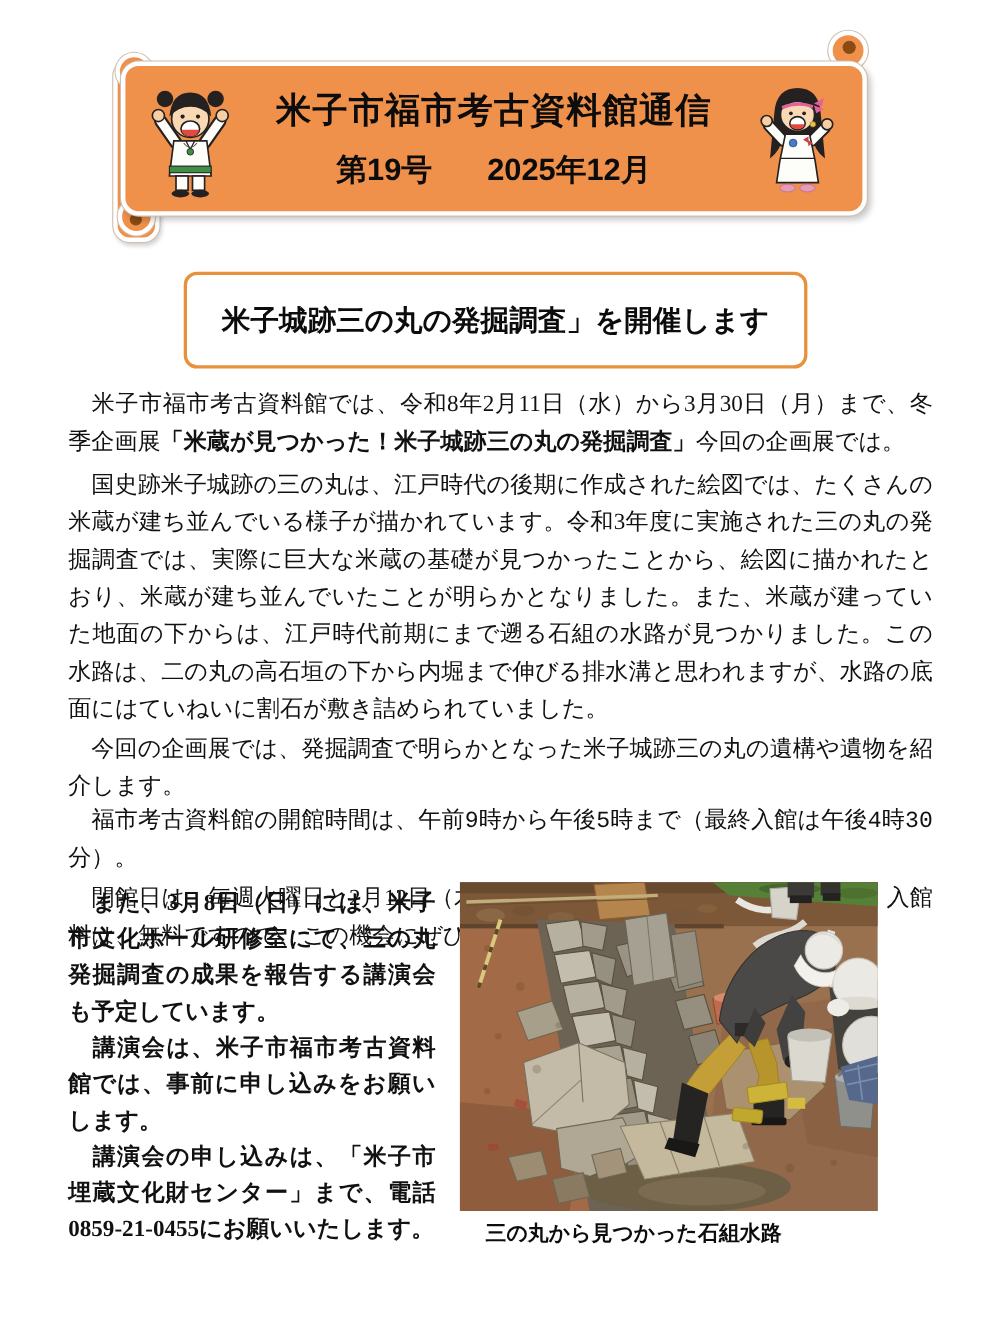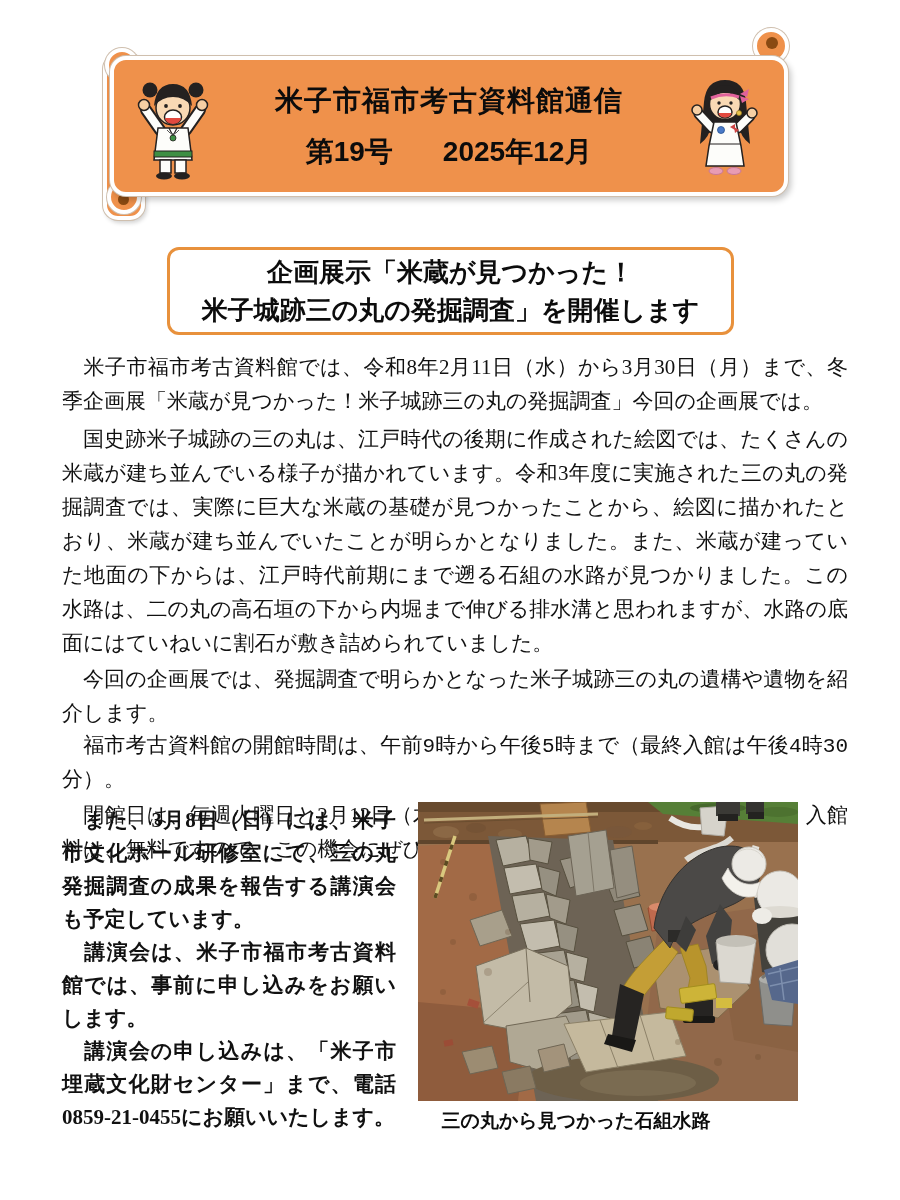--- a/index.html
+++ b/index.html
@@ -20,38 +20,38 @@
   .curl-bl{left:4px;top:152px;width:26px;height:26px;}
   .curl-bl::after{width:11px;height:11px;left:7px;top:10px;}
   .curl-tr{left:650px;top:0;width:28px;height:28px;}
   .curl-tr::after{width:12px;height:12px;left:9px;top:5px;}
   .banner-main{position:absolute;left:7px;top:28px;width:678px;height:140px;background:#ef914b;
         border:4px solid #fff;border-radius:16px;box-sizing:border-box;
         box-shadow:0 0 0 1px #cfbfae,3px 4px 6px rgba(0,0,0,.22);
         display:flex;align-items:center;justify-content:space-between;padding:0 20px;}
   .mascot{flex:0 0 auto;}
   .banner-text{flex:1;text-align:center;font-family:"Liberation Sans","DejaVu Sans",sans-serif;color:#0c0c0c;}
-  .banner-title{font-size:28px;font-weight:bold;letter-spacing:1px;}
+  .banner-title{font-size:32px;font-weight:bold;letter-spacing:1px;}
   .banner-sub{margin-top:13px;font-size:28px;font-weight:bold;display:flex;justify-content:center;gap:50px;}
 
   
   .headline-box{position:absolute;left:167px;top:247px;width:567px;height:88px;
         border:3px solid #e8913c;border-radius:12px;box-sizing:border-box;background:#fff;
         display:flex;flex-direction:column;justify-content:center;text-align:center;
         font-family:"Liberation Sans","DejaVu Sans",sans-serif;
         font-size:26px;font-weight:bold;line-height:38px;color:#0c0c0c;}
 
   
   .article{position:absolute;left:62px;top:350px;width:786px;
         font-size:21px;line-height:34px;text-align:justify;}
   .article p{margin:0;}
   .article .p2{margin-top:4px;}
   .article .p3{margin-top:2px;}
   .article .p4{font-family:Liberation Mono, monospace;}
-  .goth-bold{font-family:"Liberation Sans","DejaVu Sans",sans-serif;font-weight:normal;}
+  .goth-bold{font-family:"Liberation Sans","DejaVu Sans",sans-serif;font-weight:bold;}
 
   
   .lecture{position:absolute;left:62px;top:804px;width:334px;
         font-size:21px;line-height:33px;text-align:justify;}
   .lecture p{margin:0;font-weight:bold;}
 
   
   .figure{position:absolute;left:418px;top:802px;width:316px;margin:0;}
   .figure svg.photo{display:block;width:380px;height:299px;}
   .caption{margin-top:7px;text-align:center;
@@ -127,21 +127,20 @@
         <path d="M44,55 l5,-3 l0,6 Z" fill="#cc4444"></path>
         <path d="M48,55 l5,3 l-4,3 Z" fill="#cc4444"></path>
         <circle cx="35" cy="58" r="3.5" fill="#4a7ac8" stroke="#24508e" stroke-width="0.8"></circle>
         <ellipse cx="30" cy="99" rx="7" ry="3.5" fill="#e89cb4" stroke="#c97896" stroke-width="1"></ellipse>
         <ellipse cx="48" cy="99" rx="7" ry="3.5" fill="#e89cb4" stroke="#c97896" stroke-width="1"></ellipse>
       </svg>
     </div>
   </div>
 
   <div class="headline-box">
-    <div>企画展示「米蔵が見つかった！</div>
     <div>米子城跡三の丸の発掘調査」を開催します</div>
   </div>
 
   <div class="article">
     <p><span>　米子市福市考古資料館では、令和8年2月11日（水）から3月30日（月）まで、冬季企画展</span><span class="goth-bold">「米蔵が見つかった！米子城跡三の丸の発掘調査」</span><span>今回の企画展では。</span></p>
     <p class="p2">　国史跡米子城跡の三の丸は、江戸時代の後期に作成された絵図では、たくさんの米蔵が建ち並んでいる様子が描かれています。令和3年度に実施された三の丸の発掘調査では、実際に巨大な米蔵の基礎が見つかったことから、絵図に描かれたとおり、米蔵が建ち並んでいたことが明らかとなりました。また、米蔵が建っていた地面の下からは、江戸時代前期にまで遡る石組の水路が見つかりました。この水路は、二の丸の高石垣の下から内堀まで伸びる排水溝と思われますが、水路の底面にはていねいに割石が敷き詰められていました。</p>
     <p class="p3">　今回の企画展では、発掘調査で明らかとなった米子城跡三の丸の遺構や遺物を紹介します。</p>
     <p class="p4">　福市考古資料館の開館時間は、午前9時から午後5時まで（最終入館は午後4時30分）。</p>
     <p>　閉館日は、毎週火曜日と2月12日（木）、25日（水）、3月23日（月）です。入館料は、無料ですので、この機会にぜひご鑑賞下さい。</p>
   </div>

